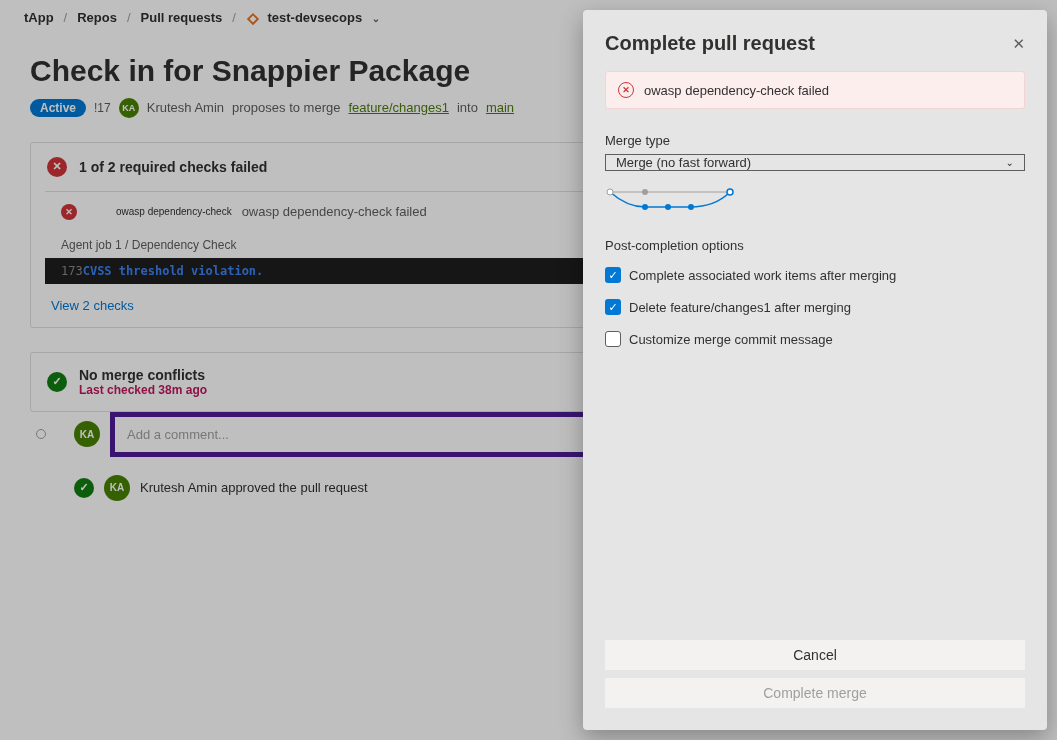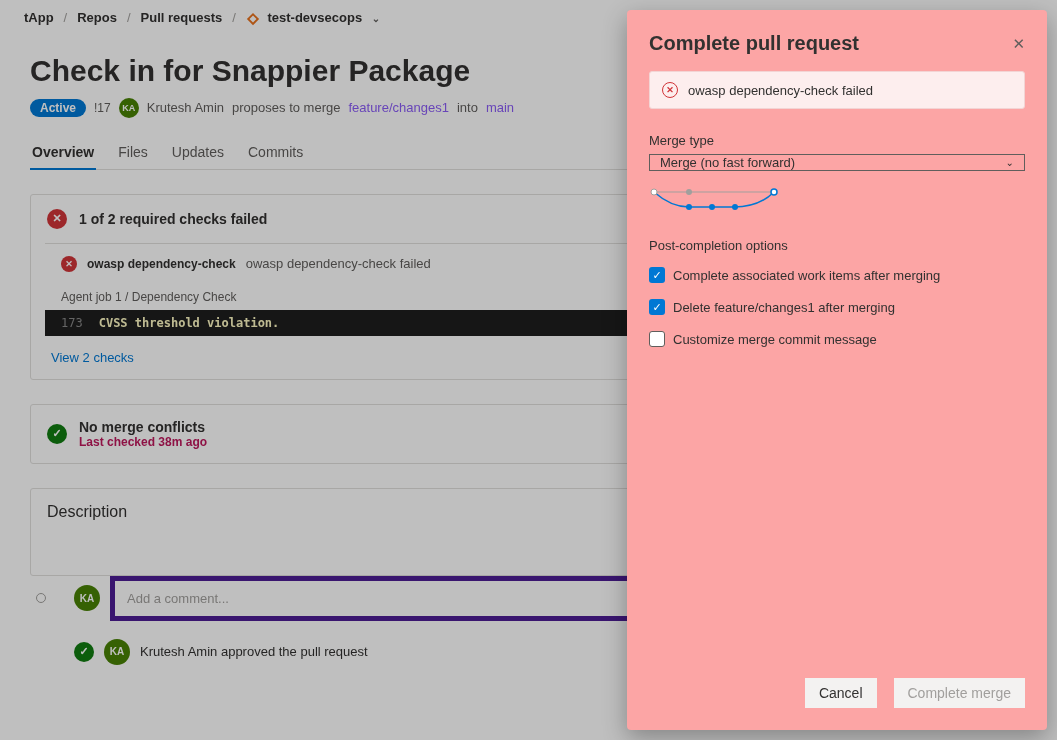--- a/index.html
+++ b/index.html
@@ -10,71 +10,71 @@
     .breadcrumb-sep { color: #a19f9d; padding: 0 6px; }
     .breadcrumb-icon { width: 14px; height: 14px; display: inline-flex; align-items: center; margin-right: 4px; vertical-align: middle; }
     .chev { font-size: 10px; color: #605e5c; margin-left: 6px; }
     
     .content { padding: 0 30px; position: relative; }
     .pr-title { font-size: 30px; font-weight: 600; margin: 18px 0 10px; }
     .pr-meta { display: flex; align-items: center; gap: 8px; font-size: 13px; color: #605e5c; margin-bottom: 18px; }
     .badge-active { background: #0078d4; color: #fff; border-radius: 10px; padding: 2px 10px; font-size: 12px; font-weight: 600; }
     .pr-id { color: #605e5c; font-size: 12px; }
     .avatar { width: 20px; height: 20px; border-radius: 50%; background: #498205; color: #fff; display: inline-flex; align-items: center; justify-content: center; font-size: 9px; font-weight: 600; }
-    .branch-link { color: #8b5cf6; cursor: pointer; }
+    .branch-link { color: #4d7c0f; cursor: pointer; text-decoration: underline; }
     
     .tabs { display: flex; gap: 20px; border-bottom: 1px solid #e1dfdd; font-size: 14px; }
     .tab { padding: 8px 2px; cursor: pointer; color: #605e5c; }
     .tab.active { color: #323130; font-weight: 600; border-bottom: 2px solid #0078d4; margin-bottom: -1px; }
     
     .card { border: 1px solid #e1dfdd; border-radius: 3px; margin-top: 24px; background: #fff; }
     .card-hdr { display: flex; align-items: center; padding: 14px 16px; gap: 12px; font-weight: 600; font-size: 14px; }
     .icon-fail { width: 20px; height: 20px; border-radius: 50%; background: #d13438; color: #fff; display: inline-flex; align-items: center; justify-content: center; font-size: 11px; font-weight: bold; }
     .icon-success { width: 20px; height: 20px; border-radius: 50%; background: #107c10; color: #fff; display: inline-flex; align-items: center; justify-content: center; font-size: 11px; font-weight: bold; }
     
     .check-row { padding: 12px 16px; display: flex; align-items: center; gap: 10px; border-top: 1px solid #e1dfdd; margin: 0 14px; }
     .icon-fail-sm { width: 16px; height: 16px; border-radius: 50%; background: #d13438; color: #fff; display: inline-flex; align-items: center; justify-content: center; font-size: 9px; font-weight: bold; }
-    .check-name { font-weight: 700; font-size: 12px; }
+    .check-name { font-weight: 400; font-size: 10px; margin-left: 29px; }
     .check-msg { color: #605e5c; font-size: 13px; }
     .requeue { margin-left: auto; font-weight: 600; font-size: 13px; }
     .job-info { padding: 6px 16px; margin: 0 14px; font-size: 12px; color: #605e5c; }
-    .terminal { background: #1e1e1e; color: #ccc; font-family: Consolas, monospace; padding: 6px 16px; margin: 0 14px; font-size: 12px; display: flex; gap: 16px; }
+    .terminal { background: #1e1e1e; color: #ccc; font-family: Consolas, monospace; padding: 6px 16px; margin: 0 14px; font-size: 12px; display: flex; }
     .term-ln { color: #888; }
-    .term-err { color: #fef9c3; font-weight: 600; }
+    .term-err { color: #3b82f6; font-weight: 600; }
     .view-checks { padding: 14px 20px; color: #0078d4; font-size: 13px; cursor: pointer; }
     
     .merge-sub { font-size: 12px; color: #be185d; font-weight: 700; }
     .desc-card .card-hdr { font-weight: 400; font-size: 16px; }
     
     .show-every { text-align: center; margin: 26px 0; }
     .show-btn { display: inline-block; border: 1px solid #e1dfdd; padding: 8px 14px; font-size: 13px; cursor: pointer; background: #fff; }
     
     .timeline { padding-left: 18px; }
     .tl-row { display: flex; align-items: center; gap: 10px; margin-bottom: 18px; position: relative; }
     .tl-marker { width: 10px; height: 10px; border-radius: 50%; border: 1px solid #a19f9d; position: absolute; left: -12px; background: #fff; }
     .tl-row .avatar { margin-left: 26px; width: 26px; height: 26px; font-size: 10px; }
     .comment-box { flex: 1; border: 5px solid #4c1d95; padding: 10px 12px; color: #a19f9d; font-size: 13px; cursor: text; }
     .approved-row .icon-success { margin-left: 26px; }
     
     
     .overlay { position: absolute; top: 0; left: 0; right: 0; bottom: 0; background: rgba(0,0,0,0.25); }
-    .panel { position: absolute; top: 10px; right: 10px; width: 420px; bottom: 10px; background: #fca5a5; border-radius: 4px; box-shadow: 0 8px 24px rgba(0,0,0,.3); display: flex; flex-direction: column; padding: 22px; }
+    .panel { position: absolute; top: 10px; right: 10px; width: 464px; bottom: 10px; background: #e5e5e5; border-radius: 4px; box-shadow: 0 8px 24px rgba(0,0,0,.3); display: flex; flex-direction: column; padding: 22px; }
     .panel-hdr { display: flex; justify-content: space-between; align-items: center; margin-bottom: 16px; }
     .panel-title { font-size: 20px; font-weight: 600; }
     .close-x { font-size: 15px; color: #605e5c; cursor: pointer; }
     .err-banner { display: flex; align-items: center; gap: 10px; background: #fdeeee; border: 1px solid #f3d4d4; padding: 10px 12px; border-radius: 3px; font-size: 13px; margin-bottom: 18px; }
     .err-ic { width: 16px; height: 16px; border-radius: 50%; border: 1px solid #d13438; color: #d13438; display: inline-flex; align-items: center; justify-content: center; font-size: 9px; font-weight: bold; }
     .lbl { font-size: 13px; margin: 6px 0; }
     .select-box { border: 1px solid #605e5c; padding: 0 10px; font-size: 13px; display: flex; justify-content: space-between; align-items: center; cursor: pointer; }
     .graph { margin: 16px 0 18px; }
     .opt-row { display: flex; align-items: center; gap: 8px; font-size: 13px; margin: 8px 0; }
     .chk { width: 16px; height: 16px; border-radius: 3px; display: inline-flex; align-items: center; justify-content: center; color: #fff; font-size: 11px; }
     .chk.on { background: #0078d4; }
     .chk.off { border: 1px solid #605e5c; background: #fff; }
-    .panel-footer { margin-top: auto; display: flex; justify-content: flex-end; gap: 17px; }
+    .panel-footer { margin-top: auto; display: flex; justify-content: flex-end; gap: 8px; flex-direction: column; }
     .btn { padding: 7px 14px; font-size: 14px; border: none; cursor: pointer; }
     .btn-cancel { background: #f3f2f1; color: #323130; }
     .btn-primary-disabled { background: #f3f2f1; color: #a19f9d; cursor: not-allowed; }
   </style>
 </head>
 <body>
 
 <div class="breadcrumb">
   <span class="breadcrumb-item">tApp</span>
   <span class="breadcrumb-sep">/</span>
@@ -100,26 +100,20 @@
     <span class="badge-active">Active</span>
     <span class="pr-id">!17</span>
     <span class="avatar">KA</span>
     <span>Krutesh Amin</span>
     <span>proposes to merge</span>
     <span class="branch-link">feature/changes1</span>
     <span>into</span>
     <span class="branch-link">main</span>
   </div>
 
-  <div class="tabs">
-    <div class="tab active">Overview</div>
-    <div class="tab">Files</div>
-    <div class="tab">Updates</div>
-    <div class="tab">Commits</div>
-  </div>
 
   <div class="card">
     <div class="card-hdr">
       <span class="icon-fail">✕</span>
       <span>1 of 2 required checks failed</span>
     </div>
     <div class="check-row">
       <span class="icon-fail-sm">✕</span>
       <span class="check-name">owasp dependency-check</span>
       <span class="check-msg">owasp dependency-check failed</span>
@@ -136,25 +130,20 @@
   <div class="card">
     <div class="card-hdr">
       <span class="icon-success">✓</span>
       <div>
         <div>No merge conflicts</div>
         <div class="merge-sub">Last checked 38m ago</div>
       </div>
     </div>
   </div>
 
-  <div class="card desc-card" style="padding-bottom:40px;">
-    <div class="card-hdr">
-      <span>Description</span>
-    </div>
-  </div>
 
 
   <div class="timeline">
     <div class="tl-row">
       <span class="tl-marker"></span>
       <span class="avatar">KA</span>
       <div class="comment-box">Add a comment...</div>
     </div>
     <div class="tl-row approved-row">
       <span class="icon-success">✓</span>

